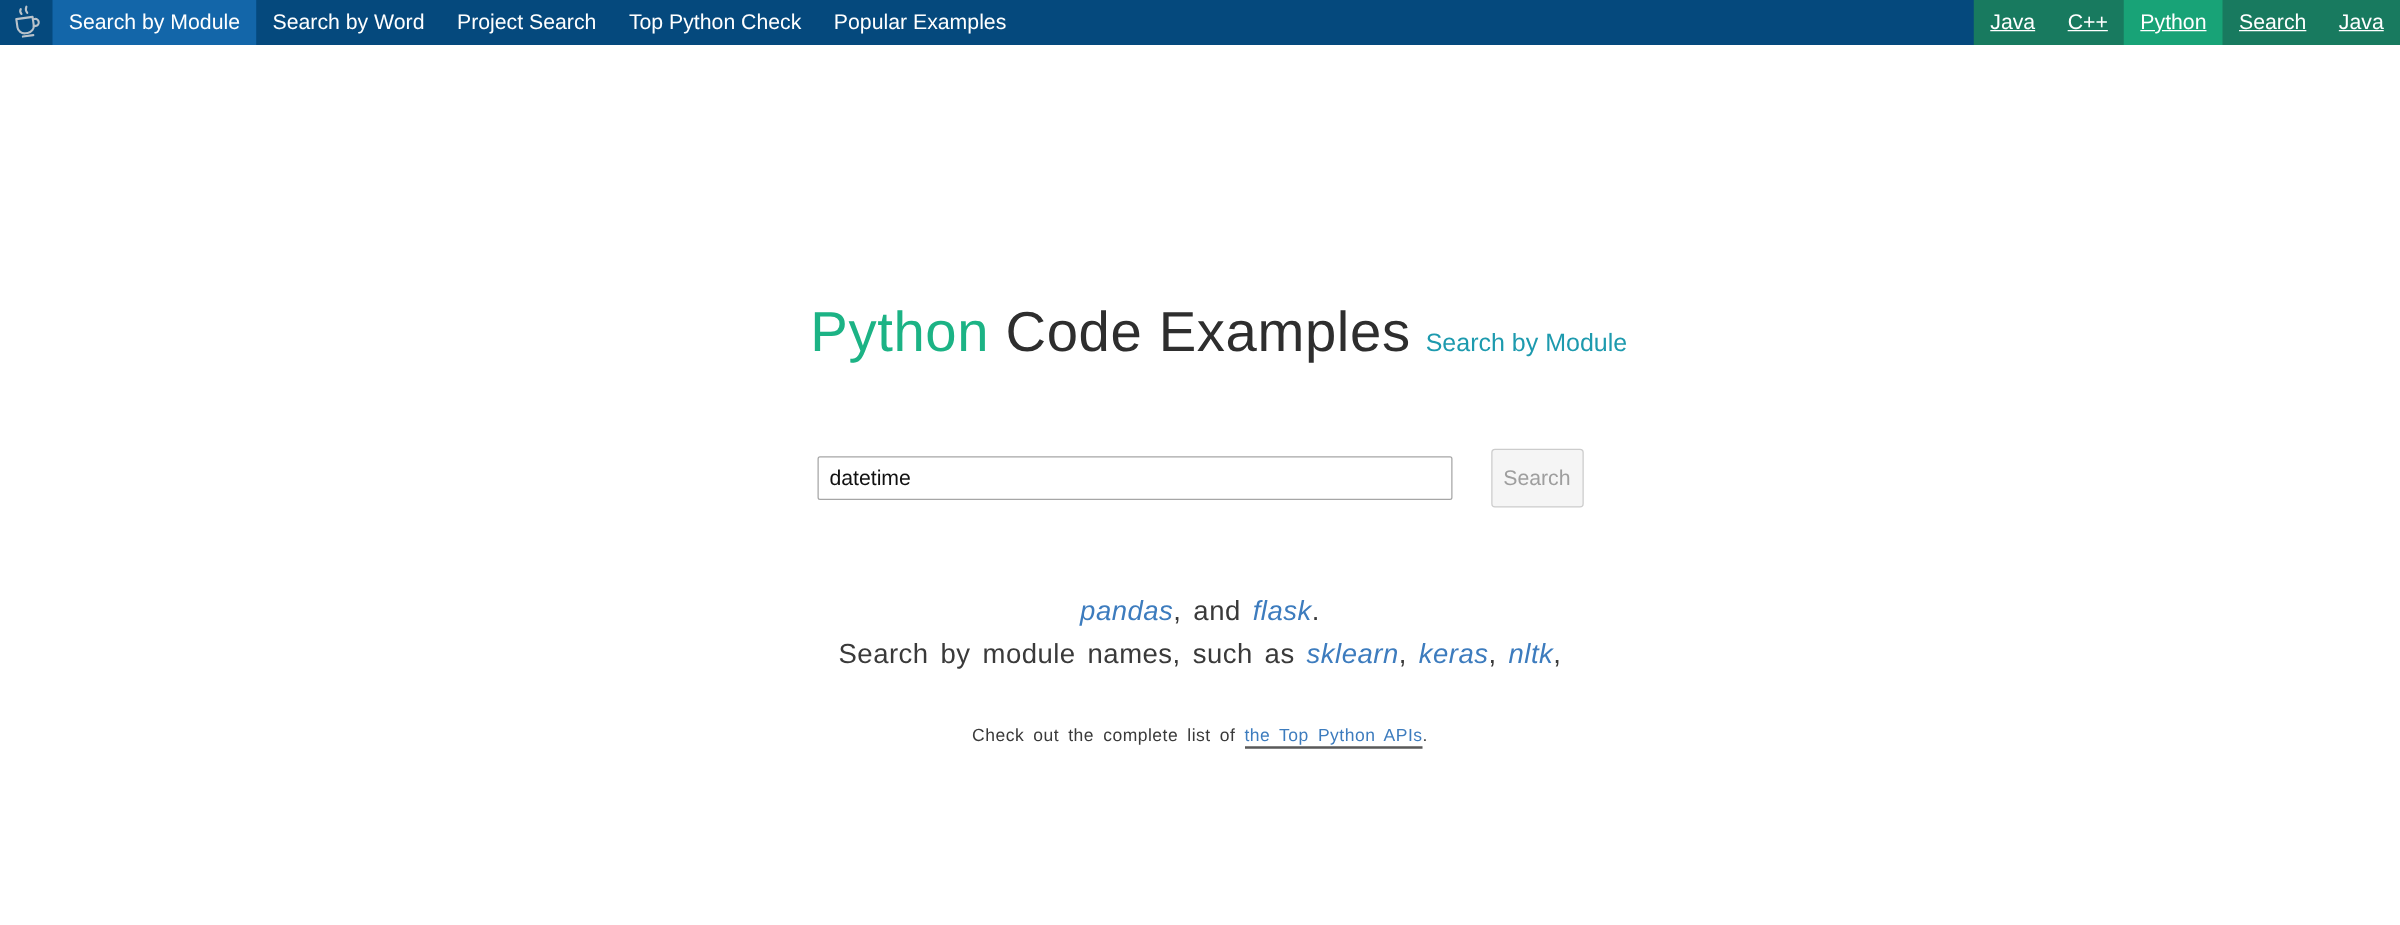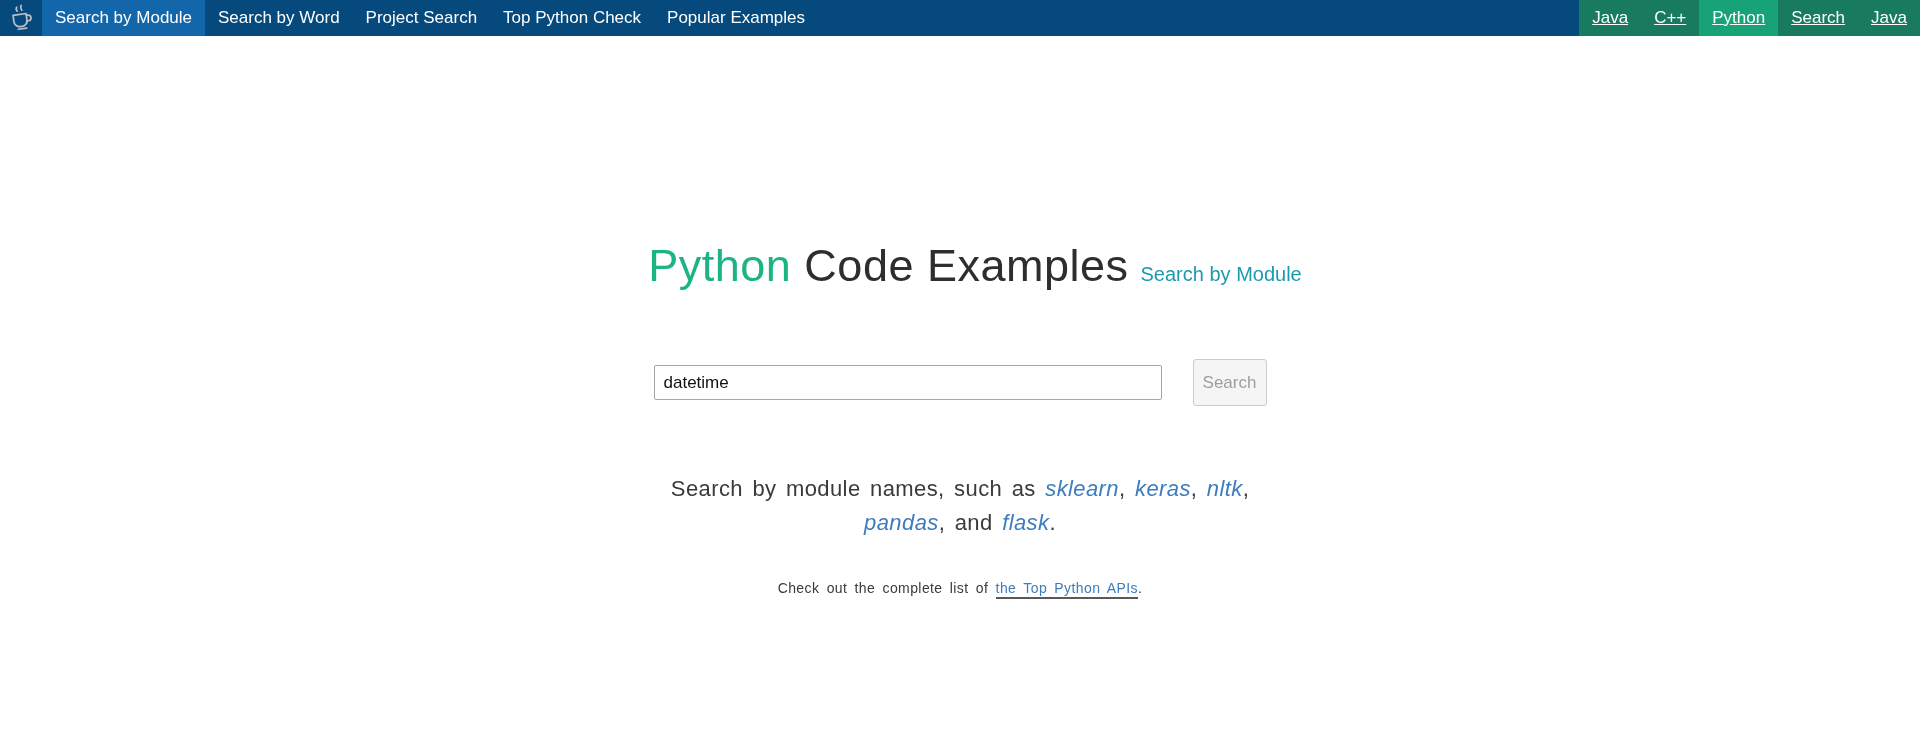--- a/index.html
+++ b/index.html
@@ -107,18 +107,18 @@
 
 <main class="main">
   <h1 class="hero-title"><span class="t-green">Python</span><span> Code Examples</span><span class="hero-sub">Search by Module</span></h1>
 
   <div class="search-row">
     <input class="search-input" type="text" value="datetime" style="">
     <button class="search-btn">Search</button>
   </div>
 
   <p class="desc">
+      <span class="line"><a class="mod-link">pandas</a><span>, and </span><a class="mod-link">flask</a><span>.</span></span>
       <span class="line"><span>Search by module names, such as </span><a class="mod-link">sklearn</a><span>, </span><a class="mod-link">keras</a><span>, </span><a class="mod-link">nltk</a><span>,</span></span>
-      <span class="line"><a class="mod-link">pandas</a><span>, and </span><a class="mod-link">flask</a><span>.</span></span>
     </p>
 
   <p class="cta"><span>Check out the complete list of </span><a class="cta-link">the Top Python APIs</a><span>.</span></p>
 </main>
 
 </body></html>

